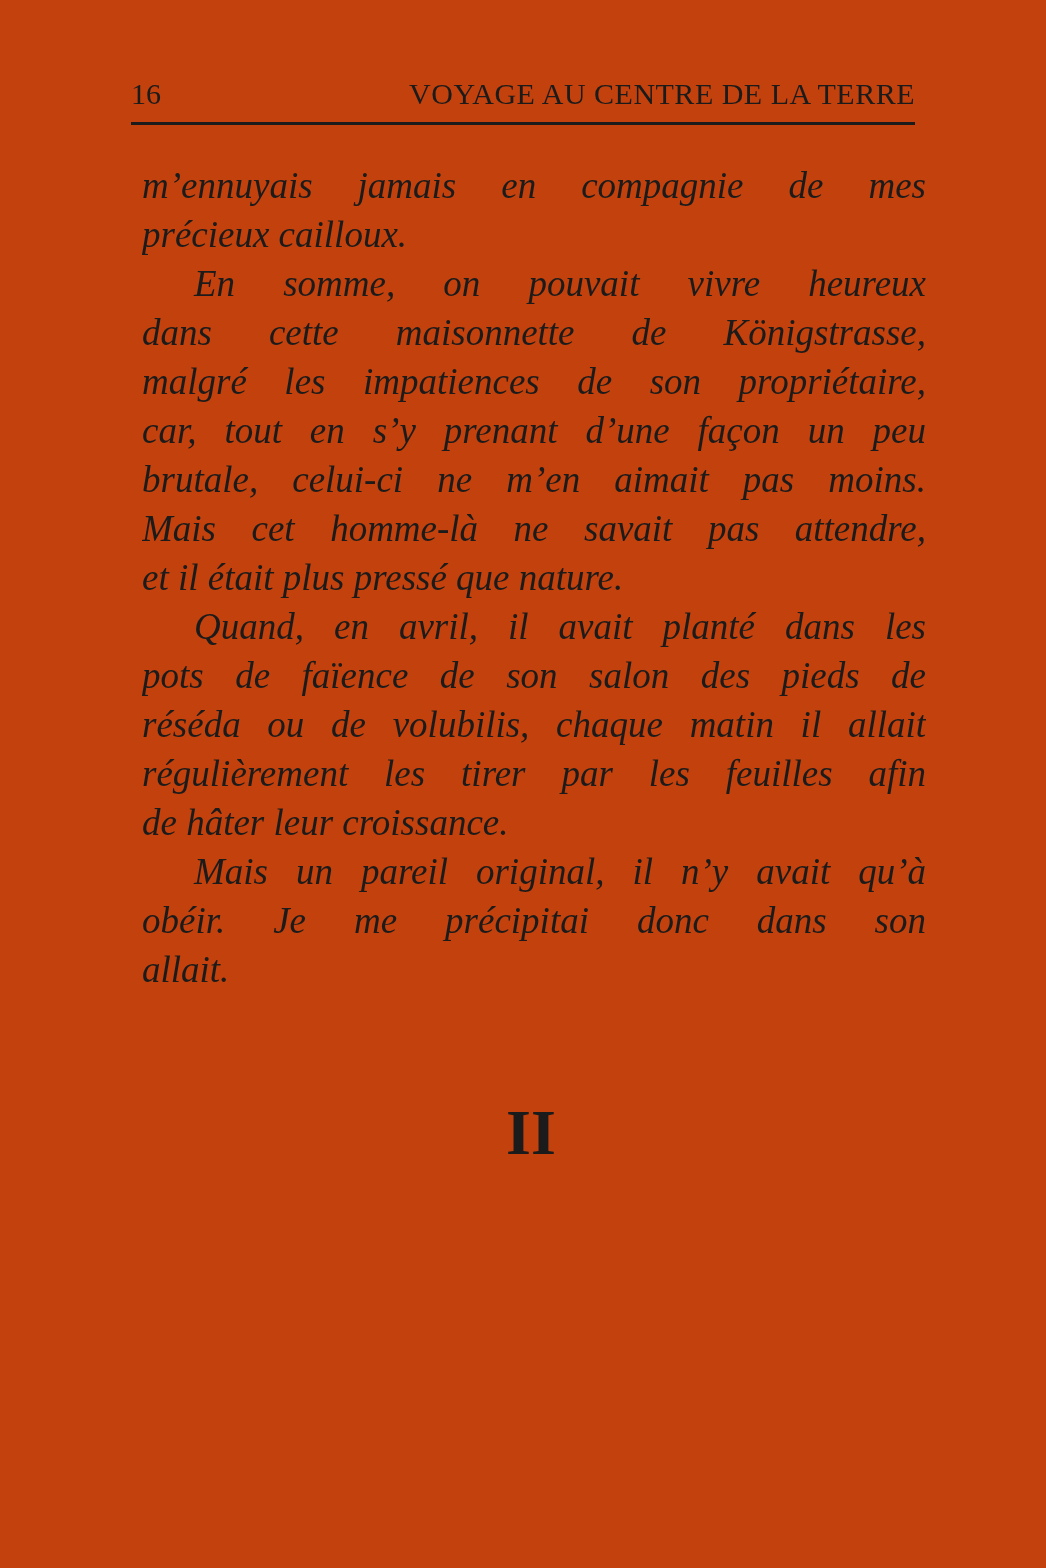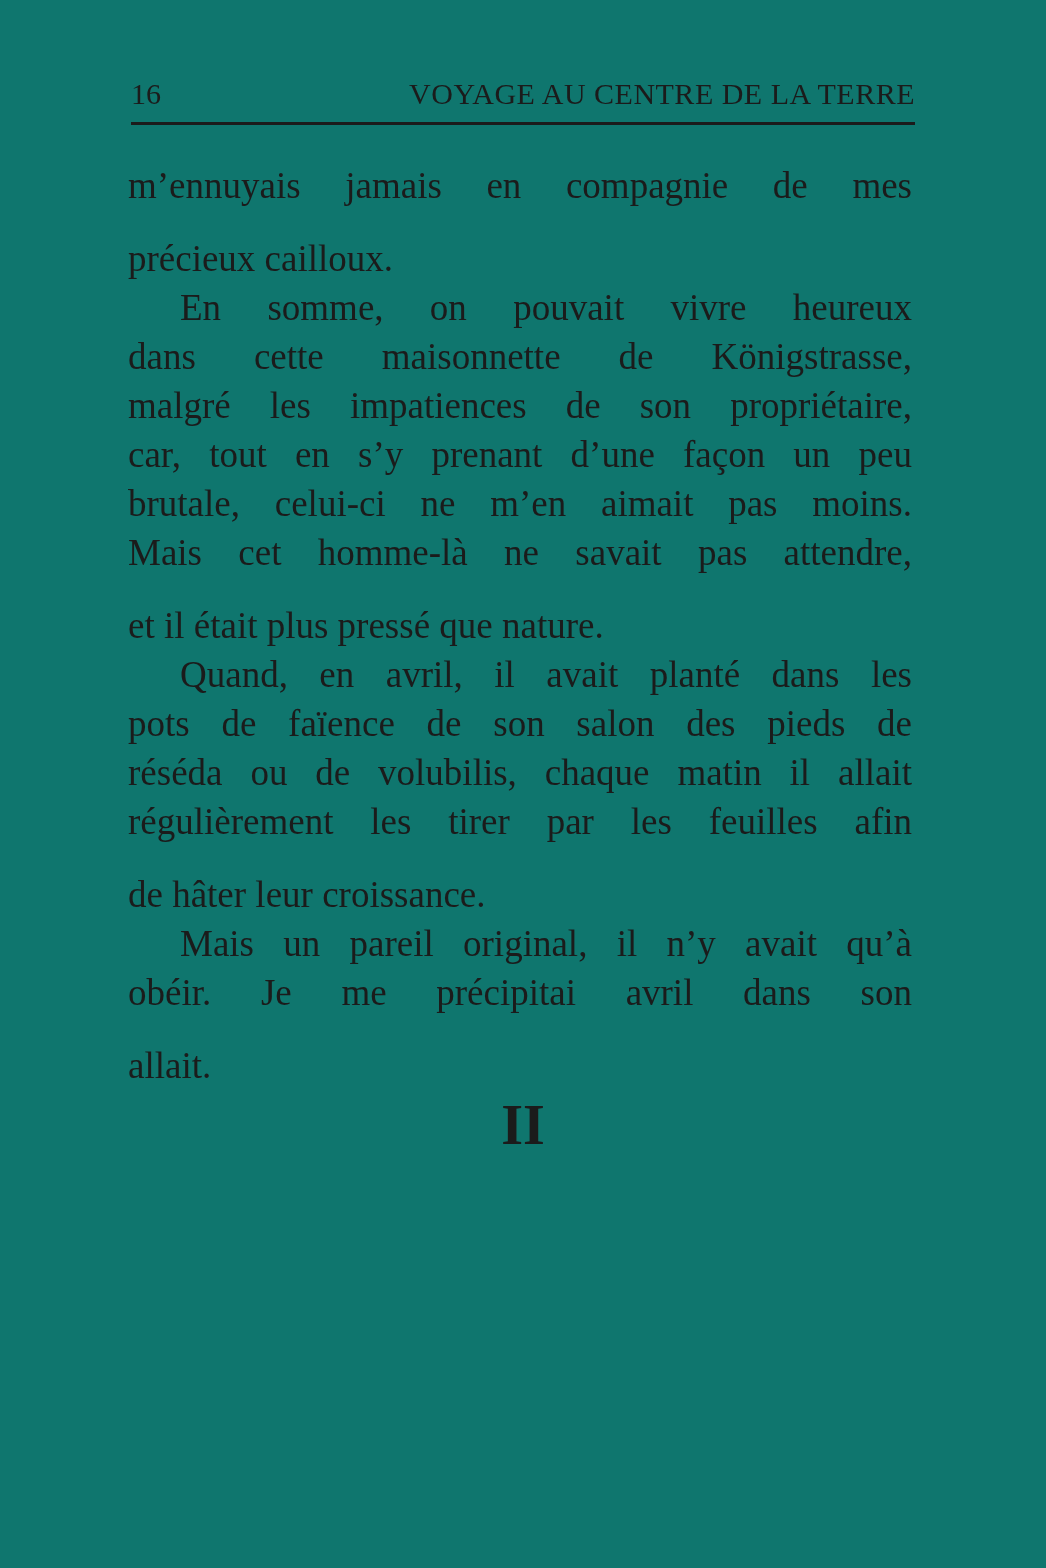--- a/index.html
+++ b/index.html
@@ -4,21 +4,21 @@
 <style>
   html, body {
     margin: 0;
     padding: 0;
     background: #ffffff;
   }
   .page {
     position: relative;
     width: 1046px;
     height: 1568px;
-    background: #0f766e;
+    background: #c2410c;
     overflow: hidden;
     font-family: "Liberation Serif", "DejaVu Serif", serif;
     color: #1b1b1b;
   }
   .running-head {
     position: absolute;
     top: 78px;
     left: 131px;
     width: 784px;
     height: 31px;
@@ -41,51 +41,51 @@
   .head-rule {
     position: absolute;
     top: 122px;
     left: 131px;
     width: 784px;
     height: 3px;
     background: #1b1b1b;
   }
   .text-block {
     position: absolute;
-    left: 128px;
+    left: 142px;
     width: 784px;
     font-size: 37px;
+    font-style: italic;
   }
   .block-1 { top: 161px; }
   .block-2 { top: 1210px; }
   .line {
     height: 49px;
     line-height: 49px;
     text-align: justify;
     text-align-last: justify;
     overflow: hidden;
     white-space: nowrap;
   }
   .line.para-end {
     text-align-last: left;
-    margin-top: 24px;
   }
   .line.indent {
     text-indent: 52px;
   }
   .chapter-heading {
     position: absolute;
     top: 1090px;
     left: 131px;
     width: 784px;
     height: 70px;
     line-height: 70px;
-    margin: 0;
+    margin: 8px;
     text-align: center;
-    font-size: 56px;
+    font-size: 64px;
     font-weight: bold;
   }
 </style>
 </head>
 <body>
 
 <div class="page">
 
   <header class="running-head">
     <span class="page-number">16</span>
@@ -103,20 +103,20 @@
       <div class="line">car, tout en s’y prenant d’une façon un peu</div>
       <div class="line">brutale, celui-ci ne m’en aimait pas moins.</div>
       <div class="line">Mais cet homme-là ne savait pas attendre,</div>
       <div class="line para-end">et il était plus pressé que nature.</div>
       <div class="line indent">Quand, en avril, il avait planté dans les</div>
       <div class="line">pots de faïence de son salon des pieds de</div>
       <div class="line">réséda ou de volubilis, chaque matin il allait</div>
       <div class="line">régulièrement les tirer par les feuilles afin</div>
       <div class="line para-end">de hâter leur croissance.</div>
       <div class="line indent">Mais un pareil original, il n’y avait qu’à</div>
-      <div class="line">obéir. Je me précipitai avril dans son</div>
+      <div class="line">obéir. Je me précipitai donc dans son</div>
       <div class="line para-end">allait.</div>
     </main>
 
   <h2 class="chapter-heading">II</h2>
 
 
 </div>
 
 </body></html>

